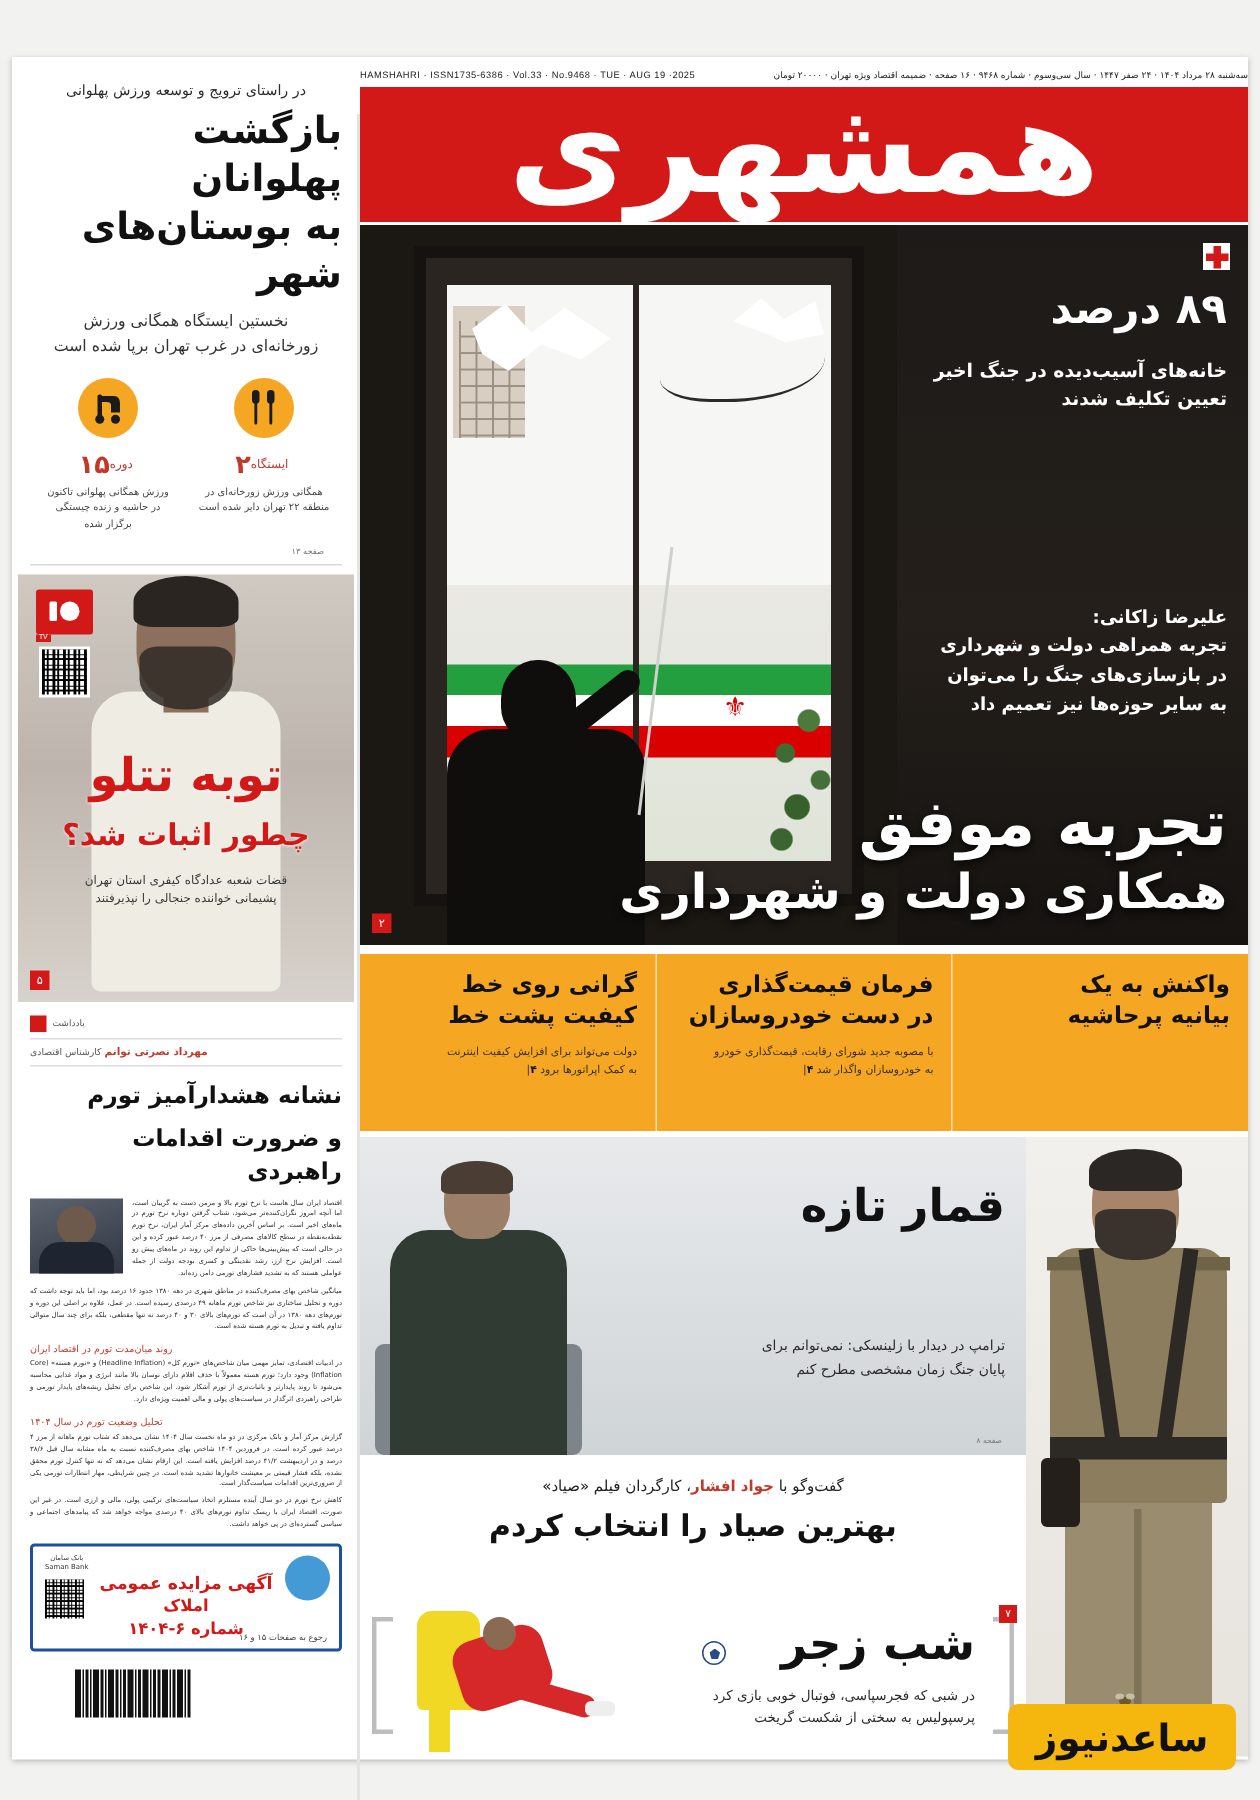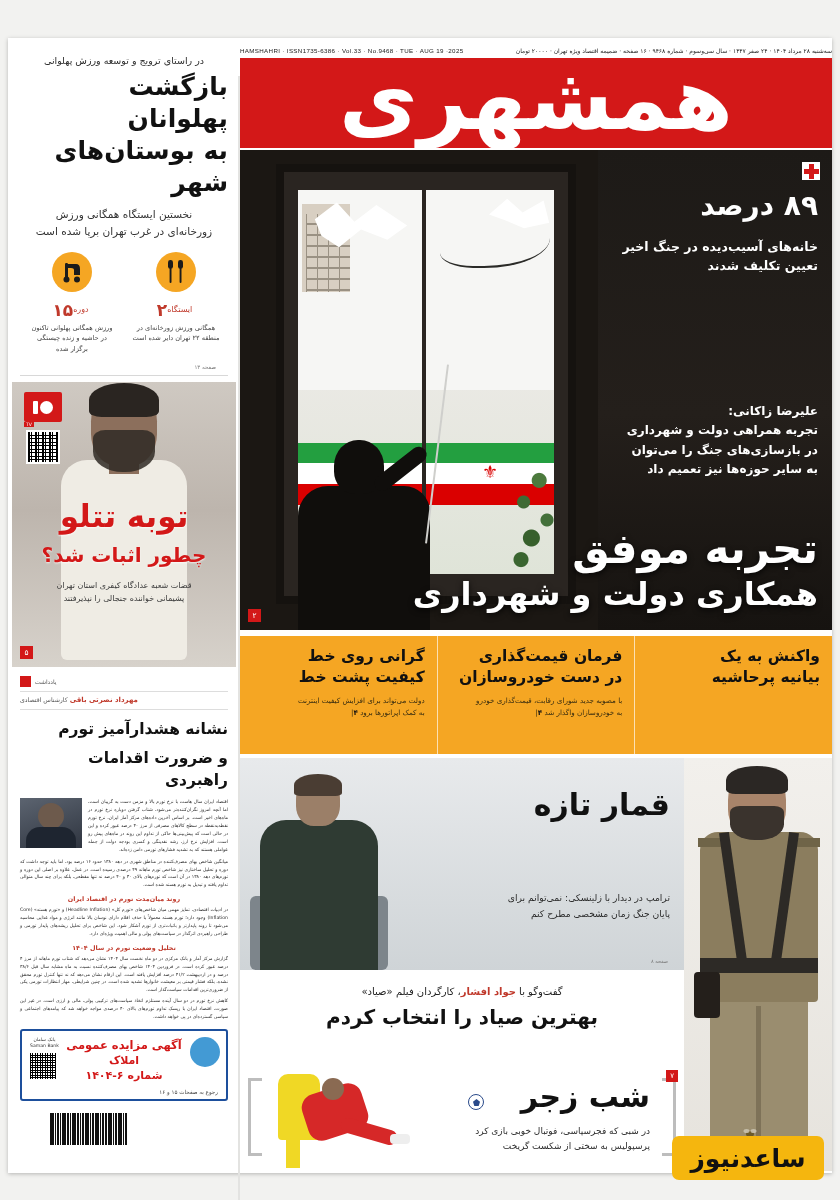--- a/index.html
+++ b/index.html
@@ -219,28 +219,28 @@
   }
   .econ-float .h {
     position: absolute; left: 18px; top: 5px; width: 26px; height: 26px;
     border-radius: 50%; background: #6d5a4c;
   }
   .econ-float .b {
     position: absolute; left: 6px; top: 29px; width: 50px; height: 24px;
     background: #1e2530; border-radius: 14px 14px 0 0;
   }
   .econ-sub {
-    font-size: 6.4px; font-weight: bold; color: #c0392b;
-    padding: 6px 0 3px; text-align: center;
+    font-size: 6.4px; font-weight: normal; color: #c0392b;
+    padding: 6px 0 3px; text-align: left;
   }
 
   
   .ad-box {
     margin: 8px 10px 0; border: 2px solid #1d4f9c; border-radius: 3px;
-    padding: 5px 6px; direction: rtl; background: #fff; height: 72px;
+    padding: 15px 6px; direction: rtl; background: #fff; height: 72px;
     position: relative;
   }
   .ad-logo {
     position: absolute; right: 6px; top: 6px;
     width: 30px; height: 30px;
   }
   .ad-logo .disc {
     width: 30px; height: 30px; border-radius: 50%;
     background: #2288cc; opacity: .85;
   }
@@ -726,21 +726,21 @@
       </div>
       <div class="lp-pagenum">۵</div>
     </div>
 
     <div class="econ">
       <div class="econ-flag">
         <span class="lbl">یادداشت</span>
         <span class="sq"></span>
       </div>
       <div class="econ-byline">
-        <b>مهرداد نصرتی باقی</b>
+        <b>مهرداد نصرتی توانم</b>
         <span>کارشناس اقتصادی</span>
       </div>
       <div class="econ-title">نشانه هشدارآمیز تورم</div>
       <div class="econ-title" style="padding-top:0">و ضرورت اقدامات راهبردی</div>
 
       <div class="econ-body">
         <span class="econ-float">
           <span class="h"></span>
               <span class="b"></span>
         </span>

